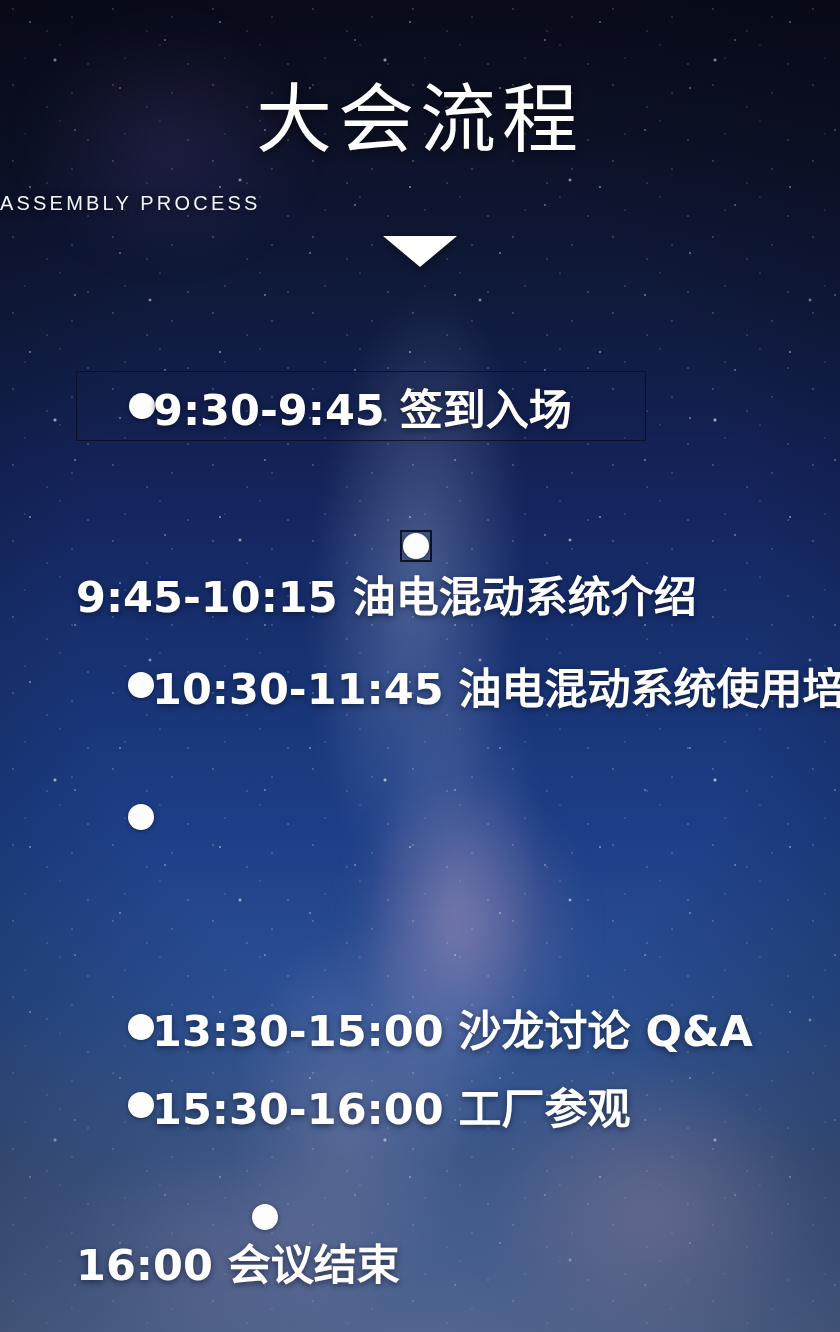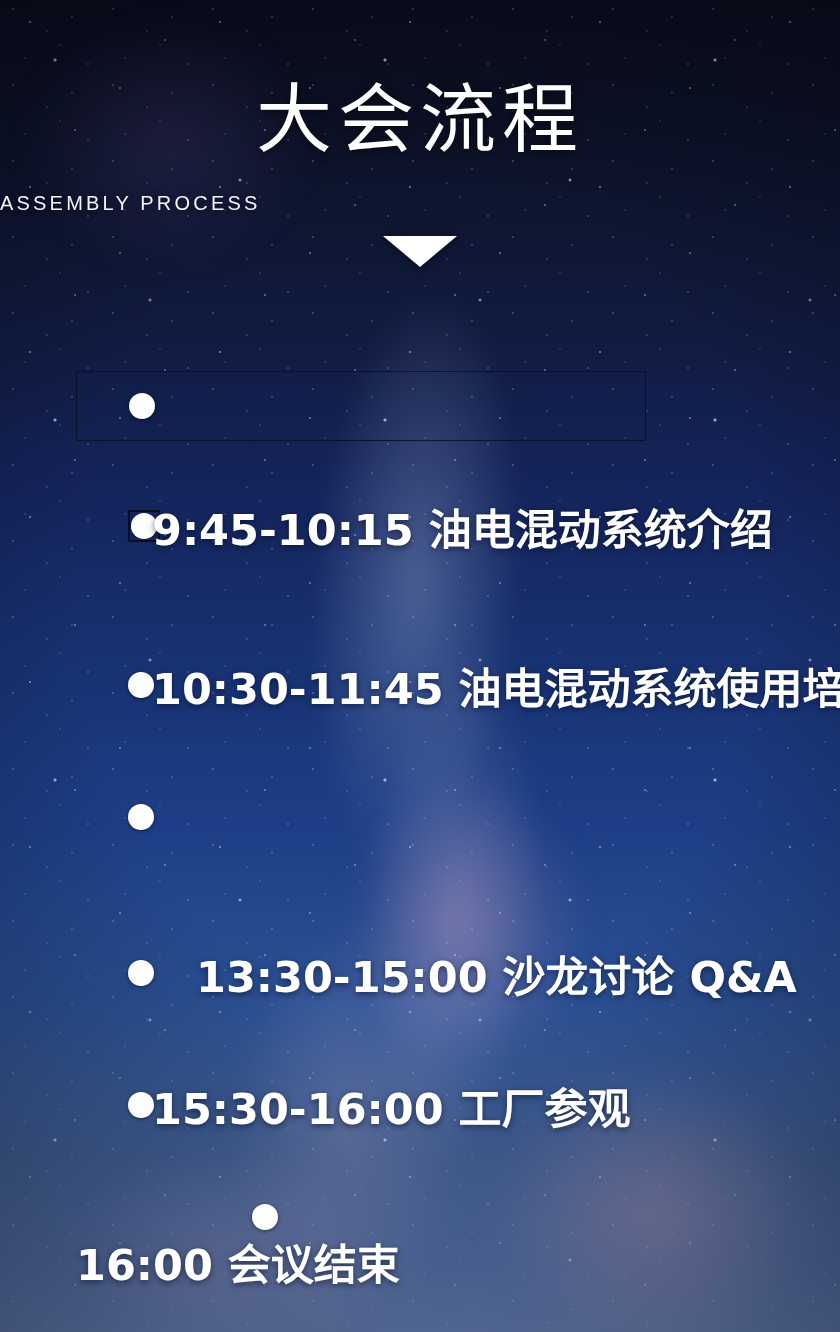--- a/index.html
+++ b/index.html
@@ -319,41 +319,42 @@
 
     <div class="subtitle">ASSEMBLY PROCESS</div>
 
     <div class="arrow-down"></div>
 
     <div class="agenda" id="agenda-list">
         <div class="agenda-item boxed-row" style="top: 371px;">
           <span class="bullet-wrap">
             <span class="bullet"></span>
           </span>
-        </div>
-        <div class="agenda-item" style="top: 492px;">
+          <span class="label">9:30-9:45 签到入场</span>
+        </div>
+        <div class="agenda-item" style="top: 530px; flex-direction: column;">
           <span class="bullet-wrap">
             <span class="bullet-boxed">
               <span class="bullet"></span>
             </span>
           </span>
           <span class="label">9:45-10:15 油电混动系统介绍</span>
         </div>
         <div class="agenda-item" style="top: 651px;">
           <span class="bullet-wrap">
             <span class="bullet"></span>
           </span>
           <span class="label">10:30-11:45 油电混动系统使用培训</span>
         </div>
         <div class="agenda-item" style="top: 783px;">
           <span class="bullet-wrap">
             <span class="bullet"></span>
           </span>
         </div>
-        <div class="agenda-item" style="top: 939px; gap: 44px;">
+        <div class="agenda-item" style="top: 993px;">
           <span class="bullet-wrap">
             <span class="bullet"></span>
           </span>
           <span class="label">13:30-15:00 沙龙讨论 Q&amp;A</span>
         </div>
         <div class="agenda-item" style="top: 1071px; align-items: center;">
           <span class="bullet-wrap">
             <span class="bullet"></span>
           </span>
           <span class="label">15:30-16:00 工厂参观</span>

